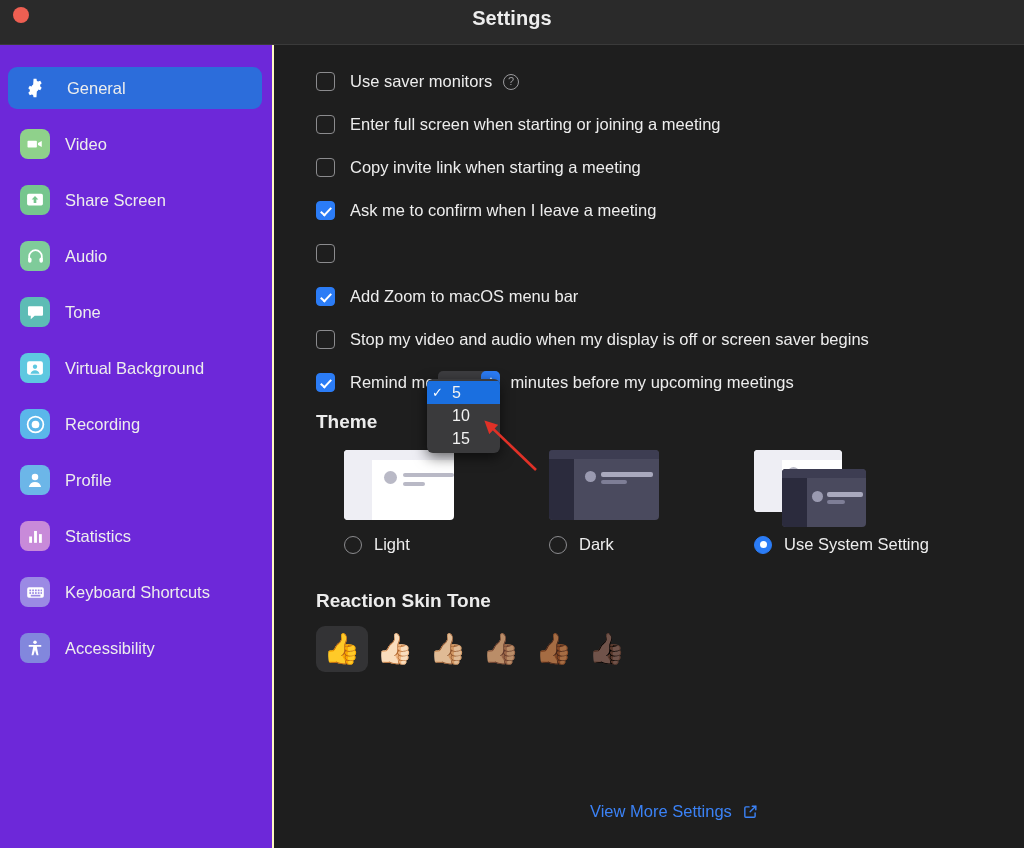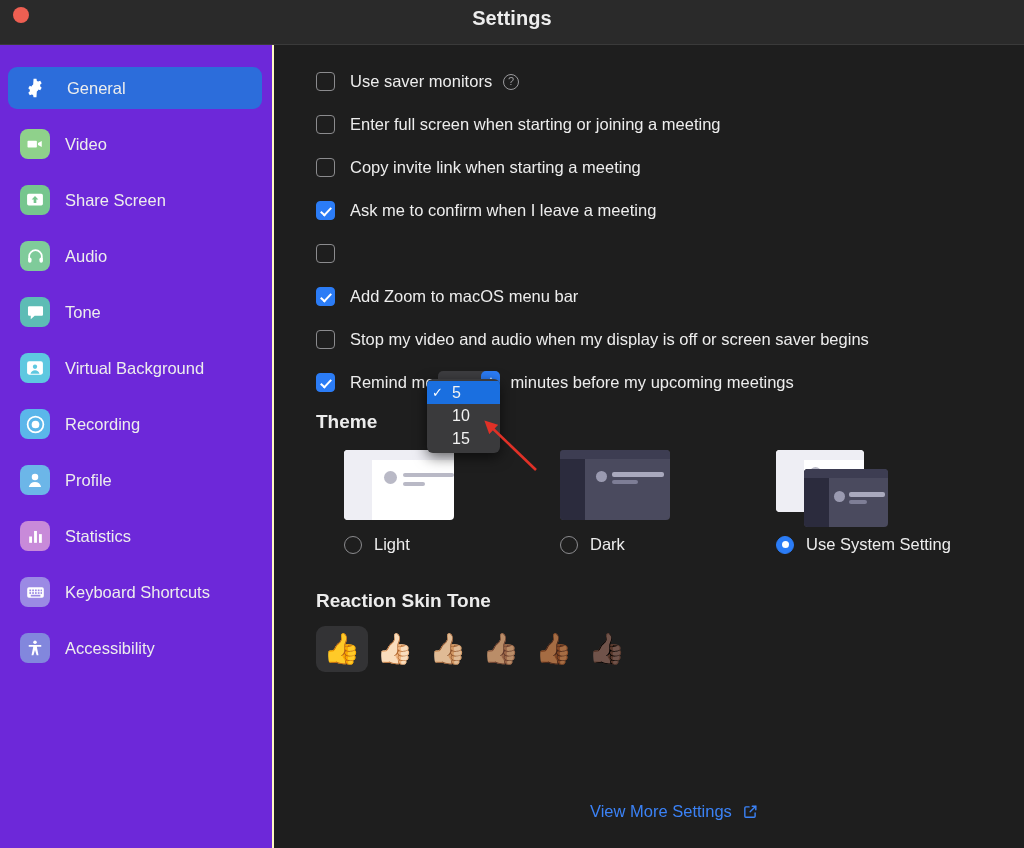--- a/index.html
+++ b/index.html
@@ -204,21 +204,21 @@
     margin: 14px 0 0 0;
   }
 
   
   #theme-row {
     display: flex;
     margin-top: 17px;
   }
   .theme-opt {
     width: 176px;
-    margin-right: 12px;
+    margin-right: 1px;
     position: relative;
     padding-left: 28px;
   }
   .theme-thumb {
     width: 110px;
     height: 70px;
     border-radius: 4px;
     position: relative;
     overflow: hidden;
     margin-bottom: 15px;

